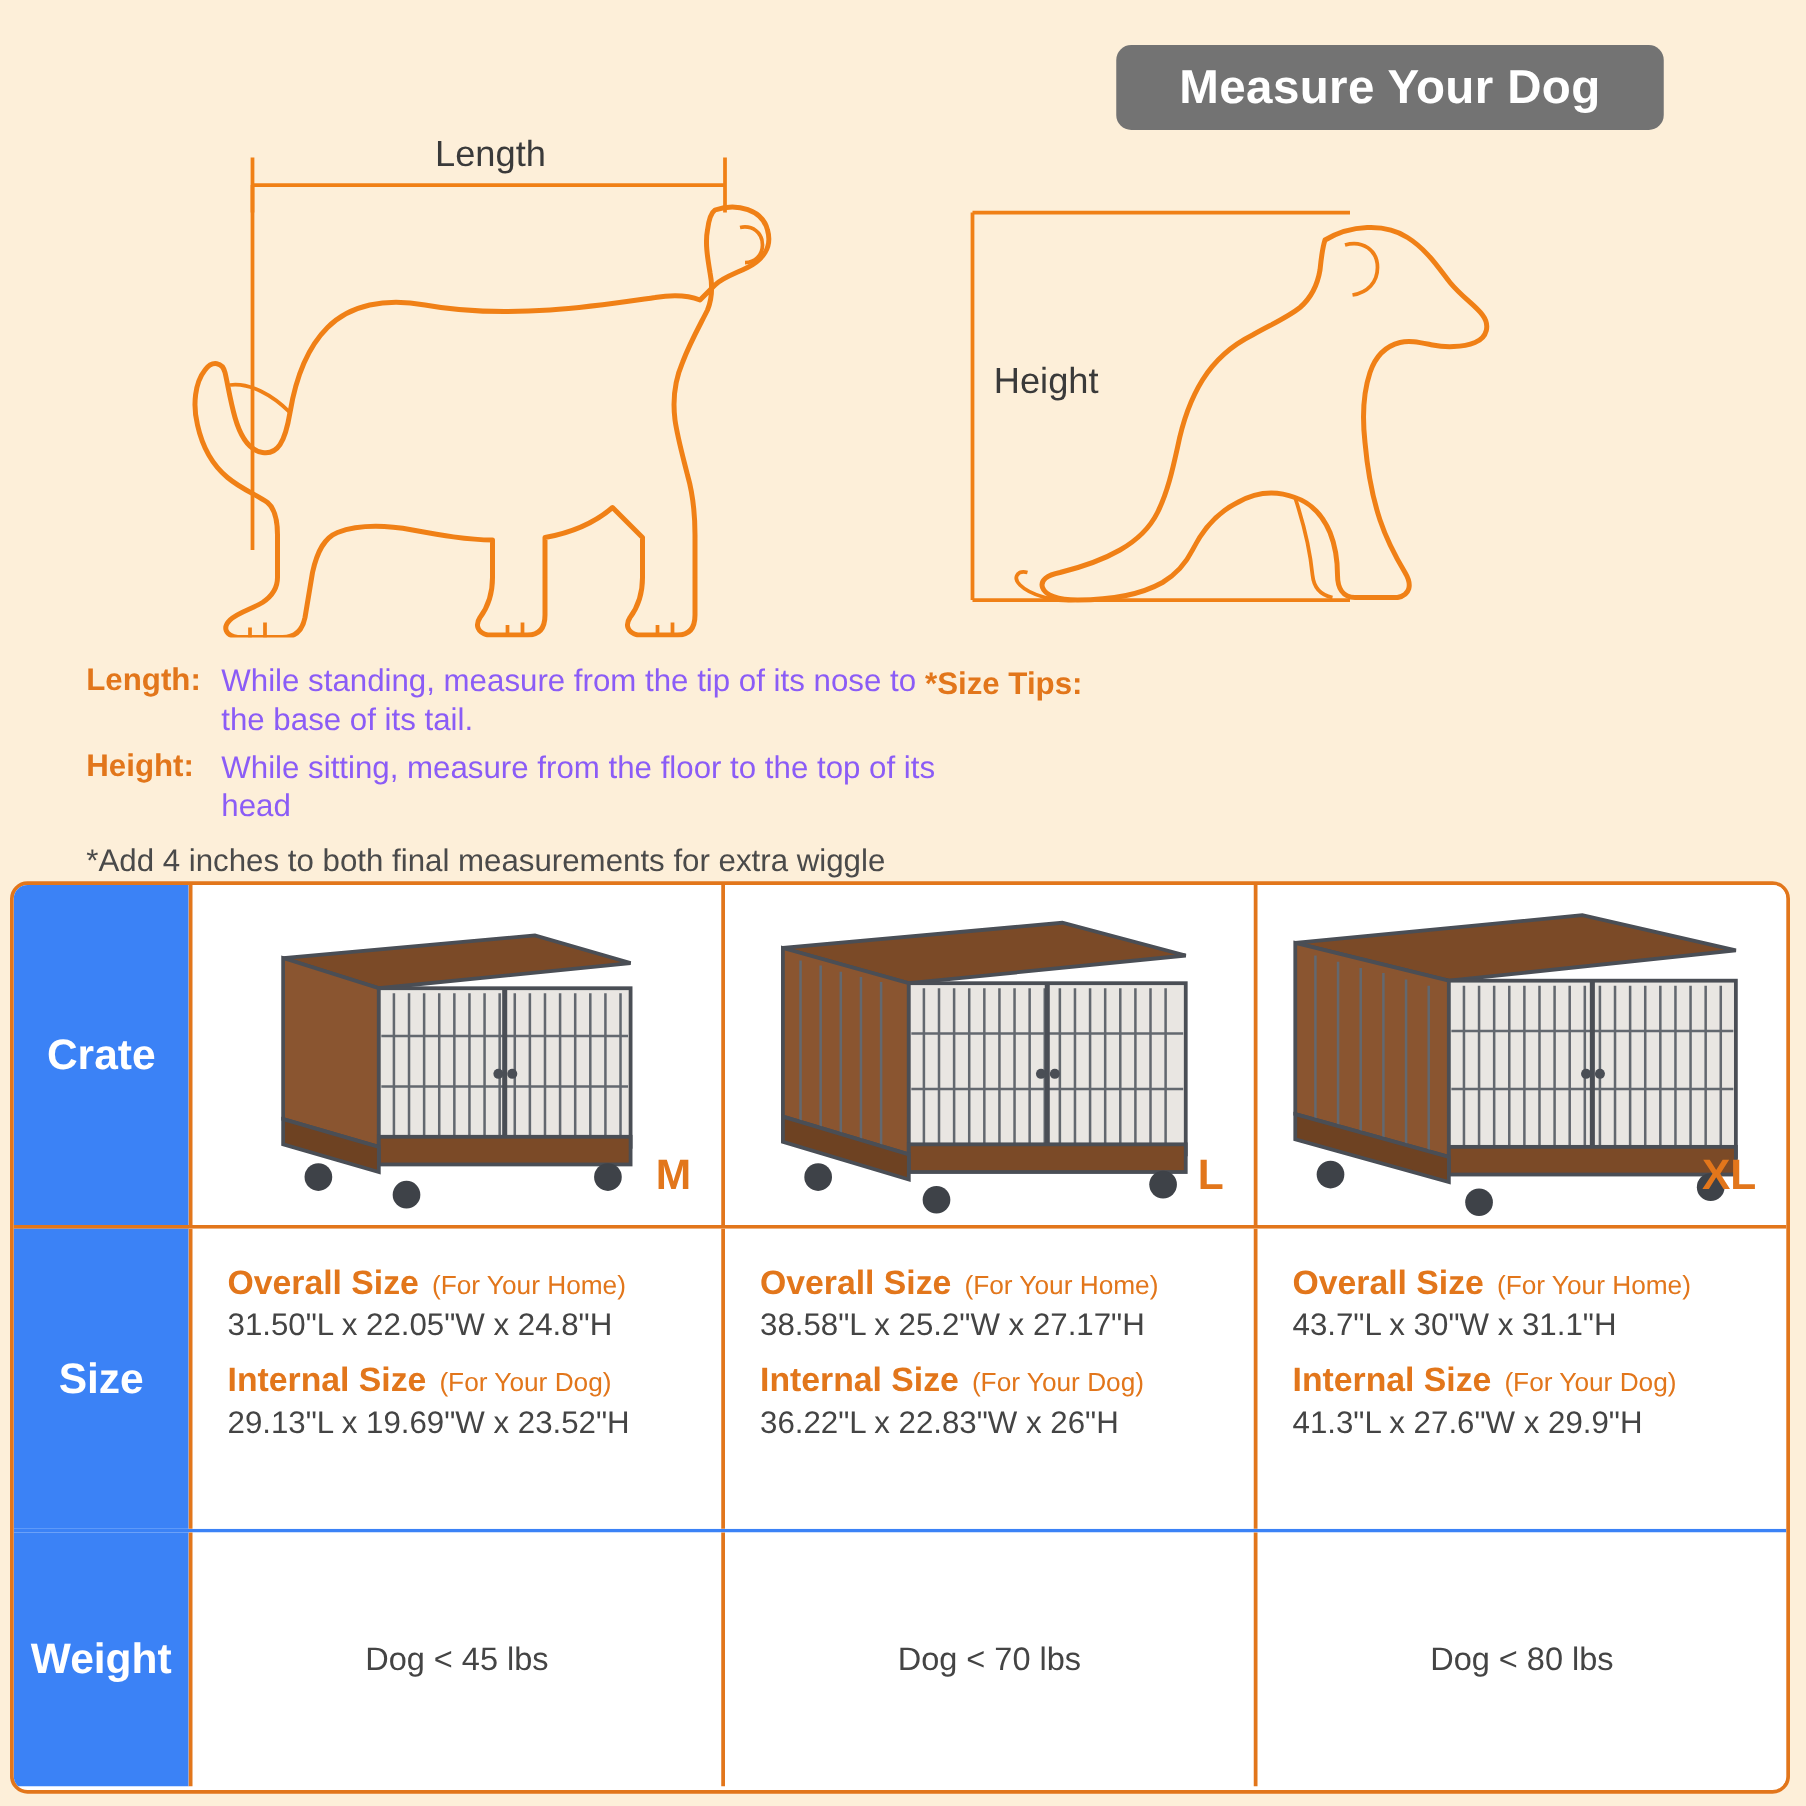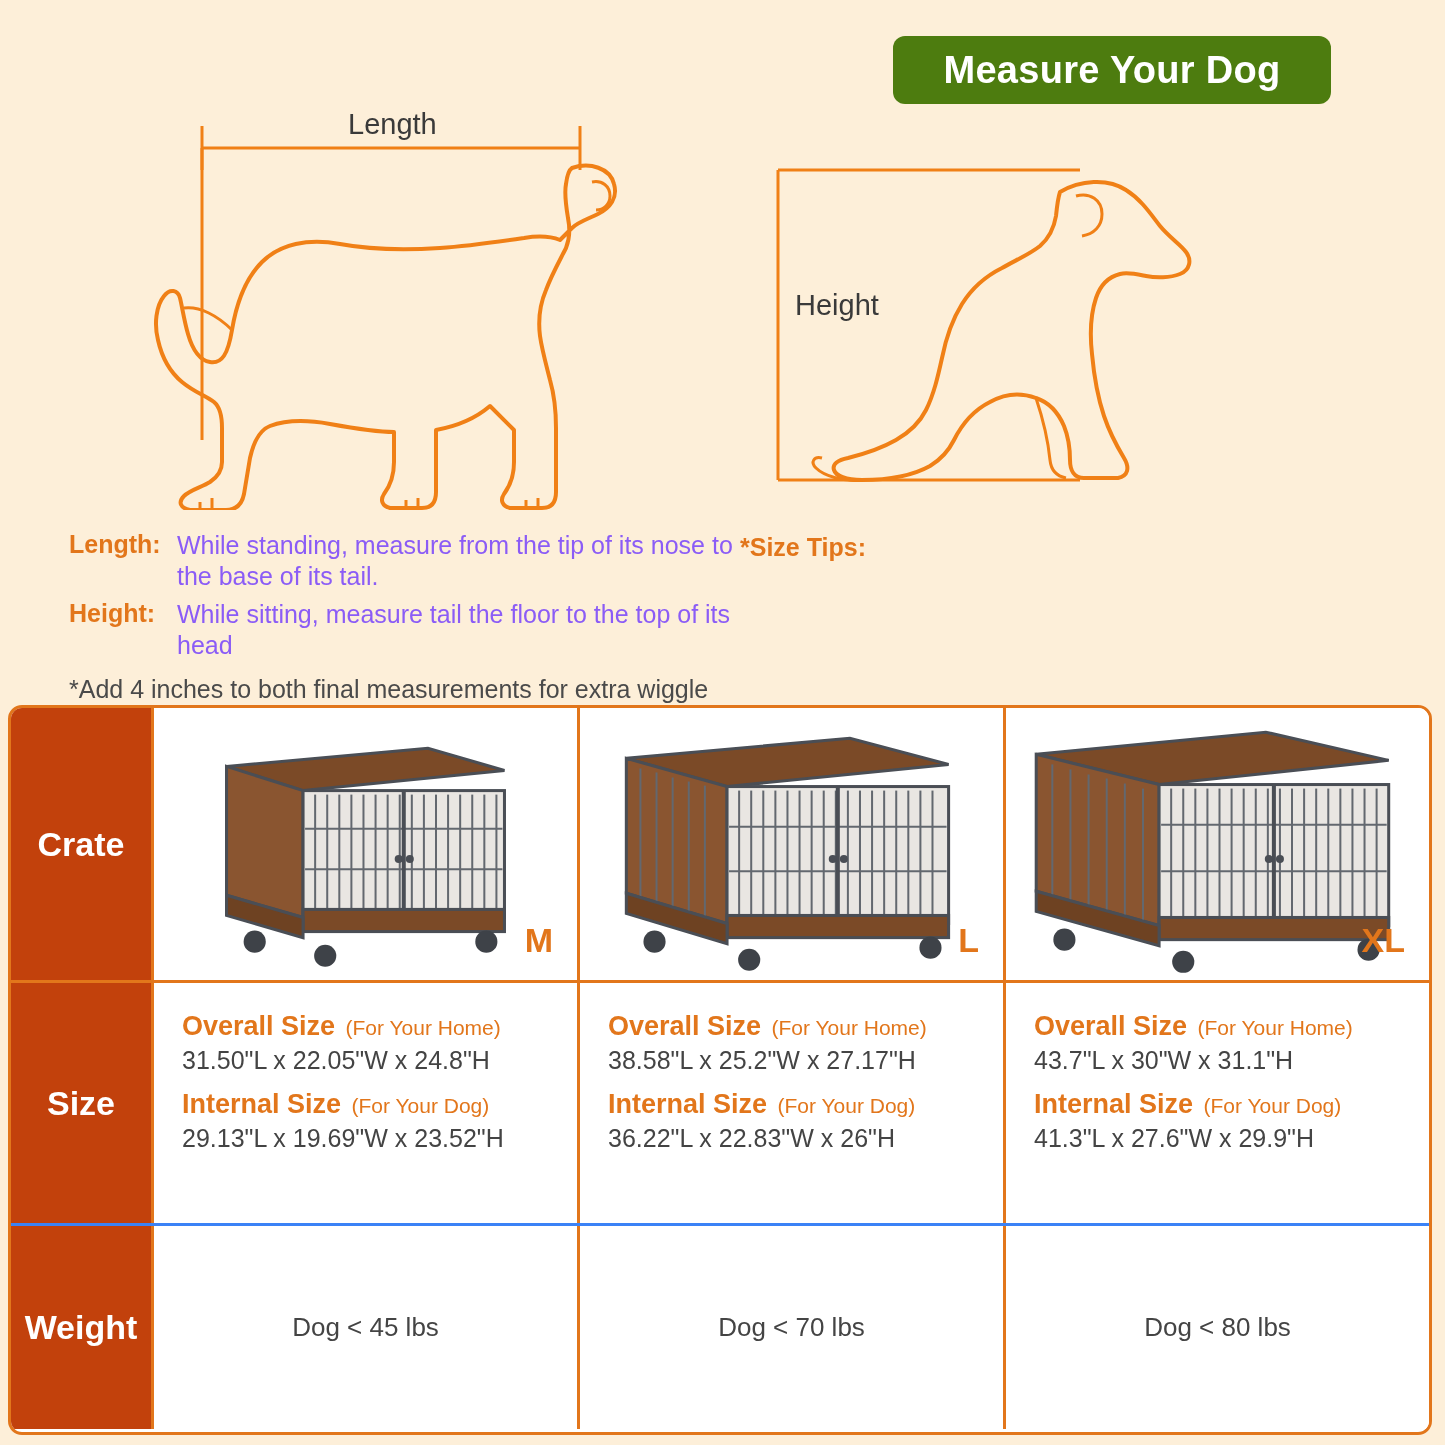--- a/index.html
+++ b/index.html
@@ -22,21 +22,21 @@
     box-sizing: border-box;
   }
 
   
   .badge {
     position: absolute;
     top: 36px;
     left: 893px;
     width: 438px;
     height: 68px;
-    background: #4d7c0f;
+    background: #737373;
     border-radius: 12px;
     display: flex;
     align-items: center;
     justify-content: center;
     color: #FFFFFF;
     font-size: 38px;
     font-weight: bold;
     letter-spacing: 0.3px;
   }
 
@@ -139,21 +139,21 @@
     width: 100%;
     box-sizing: border-box;
   }
   .trow.crate { height: 272px; }
   .trow.size  { height: 243px; border-top: 3px solid #E2761B; }
   .trow.weight{ height: 206px; border-top: 3px solid #3b82f6; }
 
   .rowhead {
     width: 140px;
     flex: none;
-    background: #c2410c;
+    background: #3b82f6;
     color: #FFFFFF;
     font-size: 34px;
     font-weight: bold;
     display: flex;
     align-items: center;
     justify-content: center;
     box-sizing: border-box;
   }
   .cell {
     flex: 1 1 0;
@@ -325,21 +325,21 @@
   </svg>
   <div class="label-height">Height</div>
 
   <div class="captions-left">
     <div class="cap-row">
       <div class="cap-key">Length:</div>
       <div class="cap-val">While standing, measure from the tip of its nose to the base of its tail.</div>
     </div>
     <div class="cap-row">
       <div class="cap-key">Height:</div>
-      <div class="cap-val">While sitting, measure tail the floor to the top of its head</div>
+      <div class="cap-val">While sitting, measure from the floor to the top of its head</div>
     </div>
     <div class="cap-note">*Add 4 inches to both final measurements for extra wiggle room.</div>
   </div>
 
   <div class="captions-right">
     <div class="warm-key">*Size Tips:</div>
   </div>
 
   <div class="table">
 

